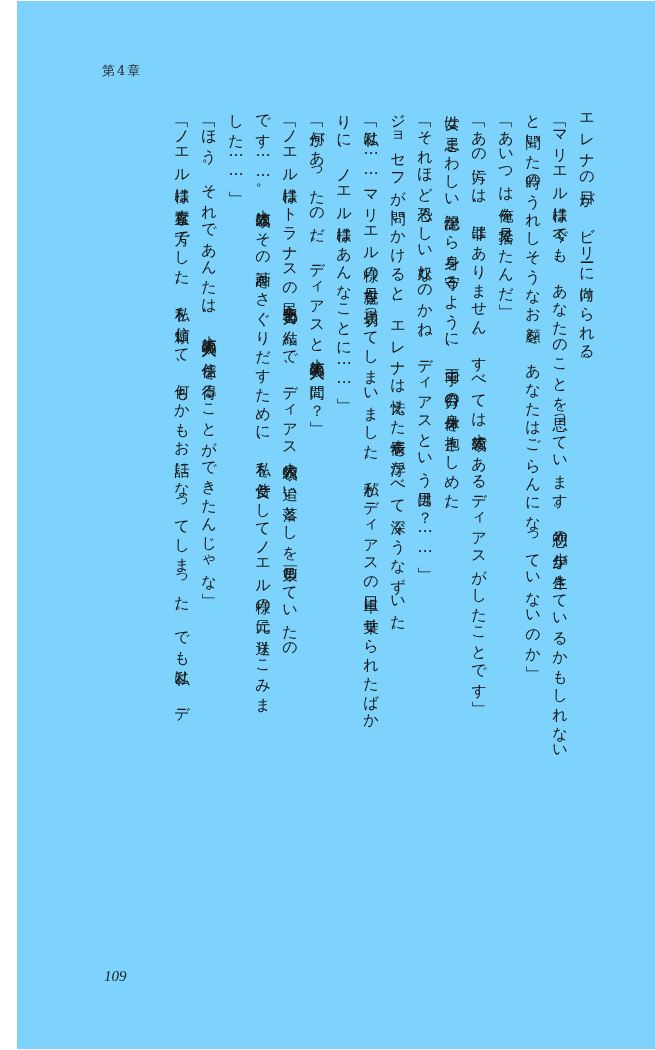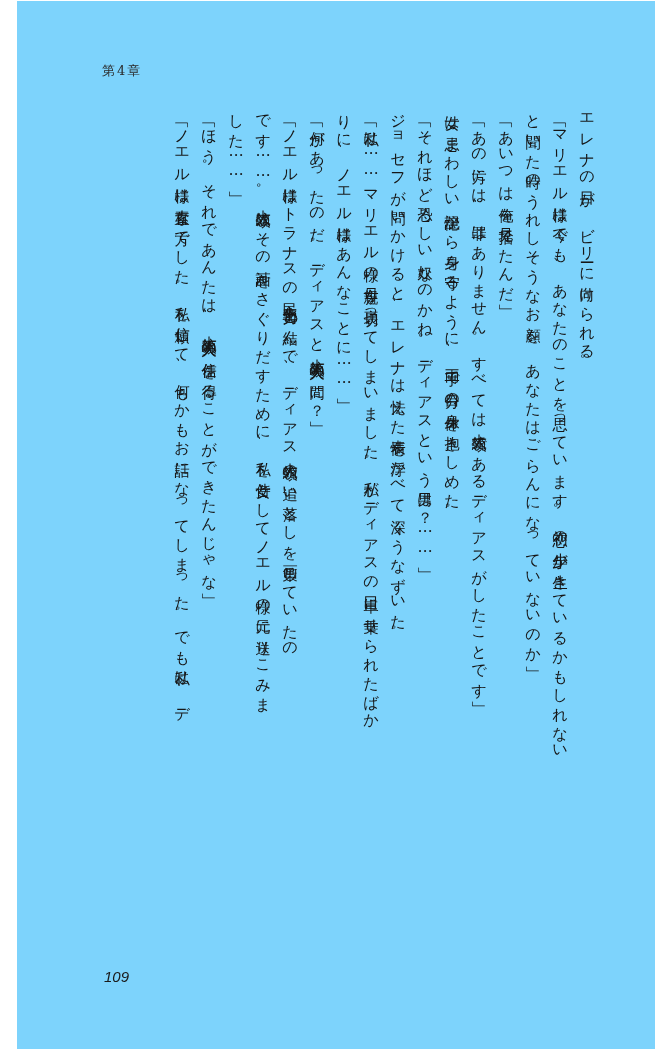--- a/index.html
+++ b/index.html
@@ -67,21 +67,21 @@
   }
   
   .col + .col { margin-right: 1px; }
 
   .folio {
     position: absolute;
     left: 88px;
     top: 968px;
     font-size: 15px;
     font-style: italic;
-    font-family: Liberation Sans, sans-serif;
+    font-family: Liberation Serif, serif;
     color: #1a1a1a;
   }
   .paper-edge {
     position: absolute;
     inset: 0;
     box-shadow: inset 0 0 0 1px #ffffff;
     pointer-events: none;
   }
 </style>
 </head>

